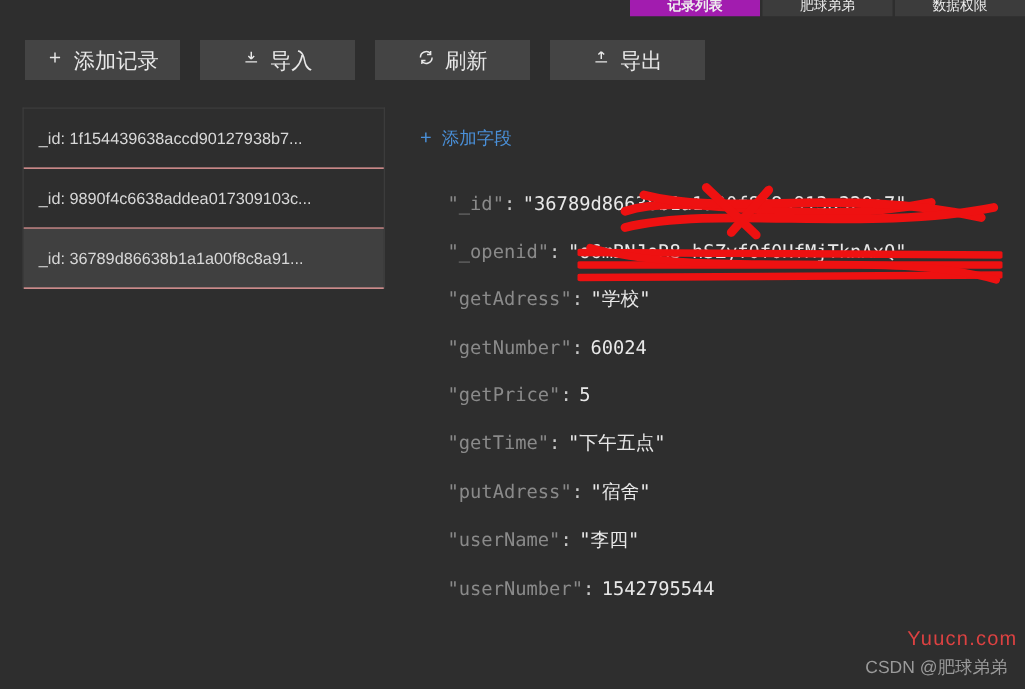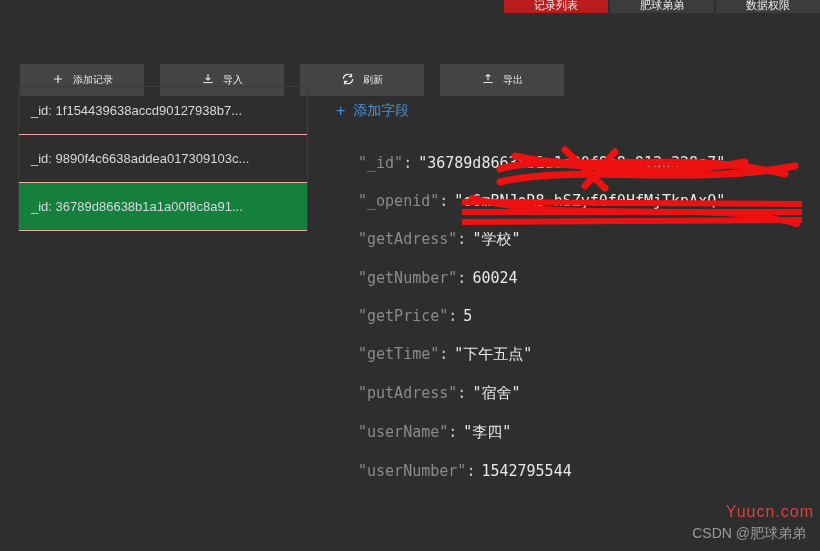--- a/index.html
+++ b/index.html
@@ -10,49 +10,49 @@
     font-size: 14px;
     color: #cfcfcf;
     overflow: hidden;
     position: relative;
   }
   .tabs-top {
     position: absolute; top: 0; right: 0; height: 13px;
     display: flex; gap: 2px; align-items: stretch;
   }
   .tab { padding: 0 30px; font-size: 11px; line-height: 10px; overflow: hidden; color:#eee; }
-  .tab.green { background: #b91c1c; }
+  .tab.green { background: #a21caf; font-weight: bold; }
   .tab.gray { background: #3c3c3c; }
   .toolbar {
     position: absolute; top: 32px; left: 20px;
     display: flex; gap: 16px;
   }
   .btn {
     height: 32px; width: 124px;
     background: #444444;
     color: #e8e8e8;
     display: flex; align-items: center; justify-content: center;
-    font-size: 10px; gap: 8px;
-    border: none; cursor: pointer; margin-top: 32px;
+    font-size: 17px; gap: 8px;
+    border: none; cursor: pointer;
   }
   .btn svg { width: 14px; height: 14px; fill: none; stroke: #e8e8e8; stroke-width: 2; }
   .list {
     position: absolute; left: 18px; top: 86px; width: 290px;
     border: 1px solid #3c3c3c;
     border-bottom: none;
   }
   .row {
     height: 48px; line-height: 48px;
     padding: 0 12px;
     border-bottom: 1px solid #fca5a5;
     white-space: nowrap; overflow: hidden; text-overflow: ellipsis;
     font-size: 13px; color: #d8d8d8;
     cursor: pointer;
   }
-  .row.active { background: #15803d; }
+  .row.active { background: #404040; }
   .detail {
     position: absolute; left: 332px; top: 94px; right: 4px; bottom: 0;
   }
   .addfield {
     display: flex; align-items: center; gap: 8px;
     color: #4a90d9; font-size: 14px; padding: 8px 4px 24px;
     cursor: pointer;
   }
   .addfield .plus { font-size: 16px; line-height: 1; }
   .kv-list { padding-left: 26px; font-family: Consolas, monospace; font-size: 15px; }

